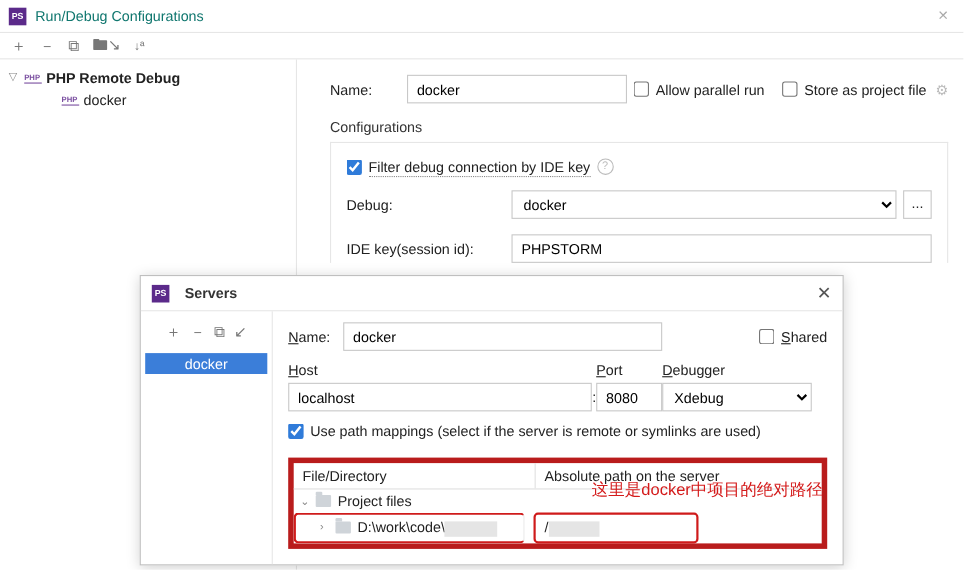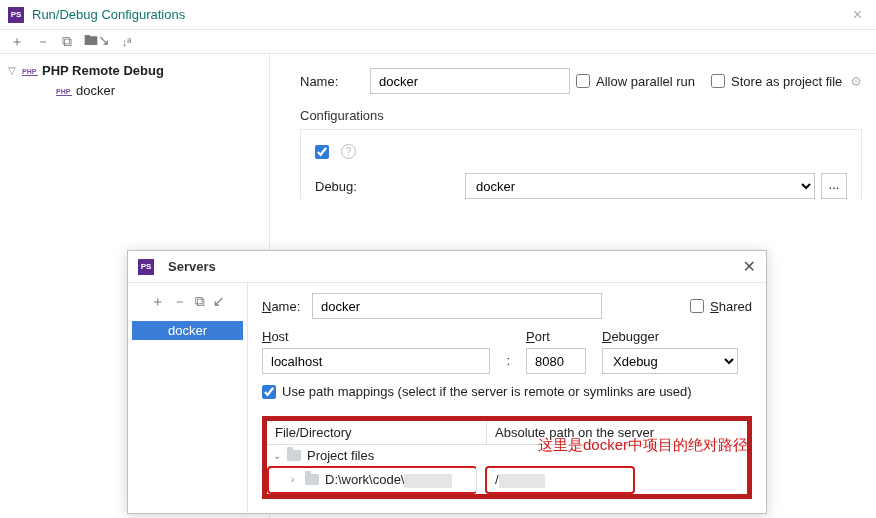--- a/index.html
+++ b/index.html
@@ -142,21 +142,21 @@
   }
   .dlg-tb { display: flex; gap: 8px; padding: 0 6px 6px 6px; justify-content: center; }
   .dlg-sel {
     background: #3b7ed9;
     color: #fff;
     padding: 2px 8px;
     margin-top: 4px;
     text-align: center;
   }
   .dlg-right { flex: 1; padding: 10px 14px 0 14px; }
-  .hsd-row { display: flex; align-items: flex-end; gap: 16px; margin-bottom: 6px; }
+  .hsd-row { display: flex; align-items: flex-end; gap: 0; margin-bottom: 6px; }
   .hsd-col { display: flex; flex-direction: column; }
   .red-box { border: 2px solid #cf1b1b; border-radius: 4px; }
   .file-table {
     margin-top: 17px;
     border: 5px solid #b91c1c;
     font-size: 13px;
   }
   .ft-head { display: flex; border-bottom: 1px solid #e0e0e0; }
   .ft-cell { padding: 4px 8px; }
   .ft-left { width: 220px; border-right: 1px solid #e0e0e0; }
@@ -231,28 +231,35 @@
       <span class="cb-lbl">Allow parallel run</span>
       <input type="checkbox" class="cb" style="">
       <span class="cb-lbl" style="margin-right:4px">Store as project file</span>
       <span class="gear">⚙</span>
     </div>
 
     <div class="section-title">Configurations</div>
     <div class="section-box">
       <div class="form-row">
         <input type="checkbox" class="cb" checked="" style="accent-color: rgb(47, 123, 217);">
+        <span>
+          <span class="dotted-u">Filter debug connection by IDE key</span>
+        </span>
         <span class="help-circ">?</span>
       </div>
       <div class="form-row">
         <span style="width:150px">Debug:</span>
         <select class="sel" style="flex:1">
           <option>docker</option>
         </select>
         <div class="dots-btn">...</div>
+      </div>
+      <div class="form-row">
+        <span style="width:150px">IDE key(session id):</span>
+        <input class="txt" style="flex: 1 1 0%;" value="PHPSTORM">
       </div>
     </div>
   </div>
 </div>
 
 <div class="dlg">
   <div class="dlg-header">
     <div class="ps-logo">PS</div>
     <div class="dlg-title">Servers</div>
     <div class="dlg-close">✕</div>

